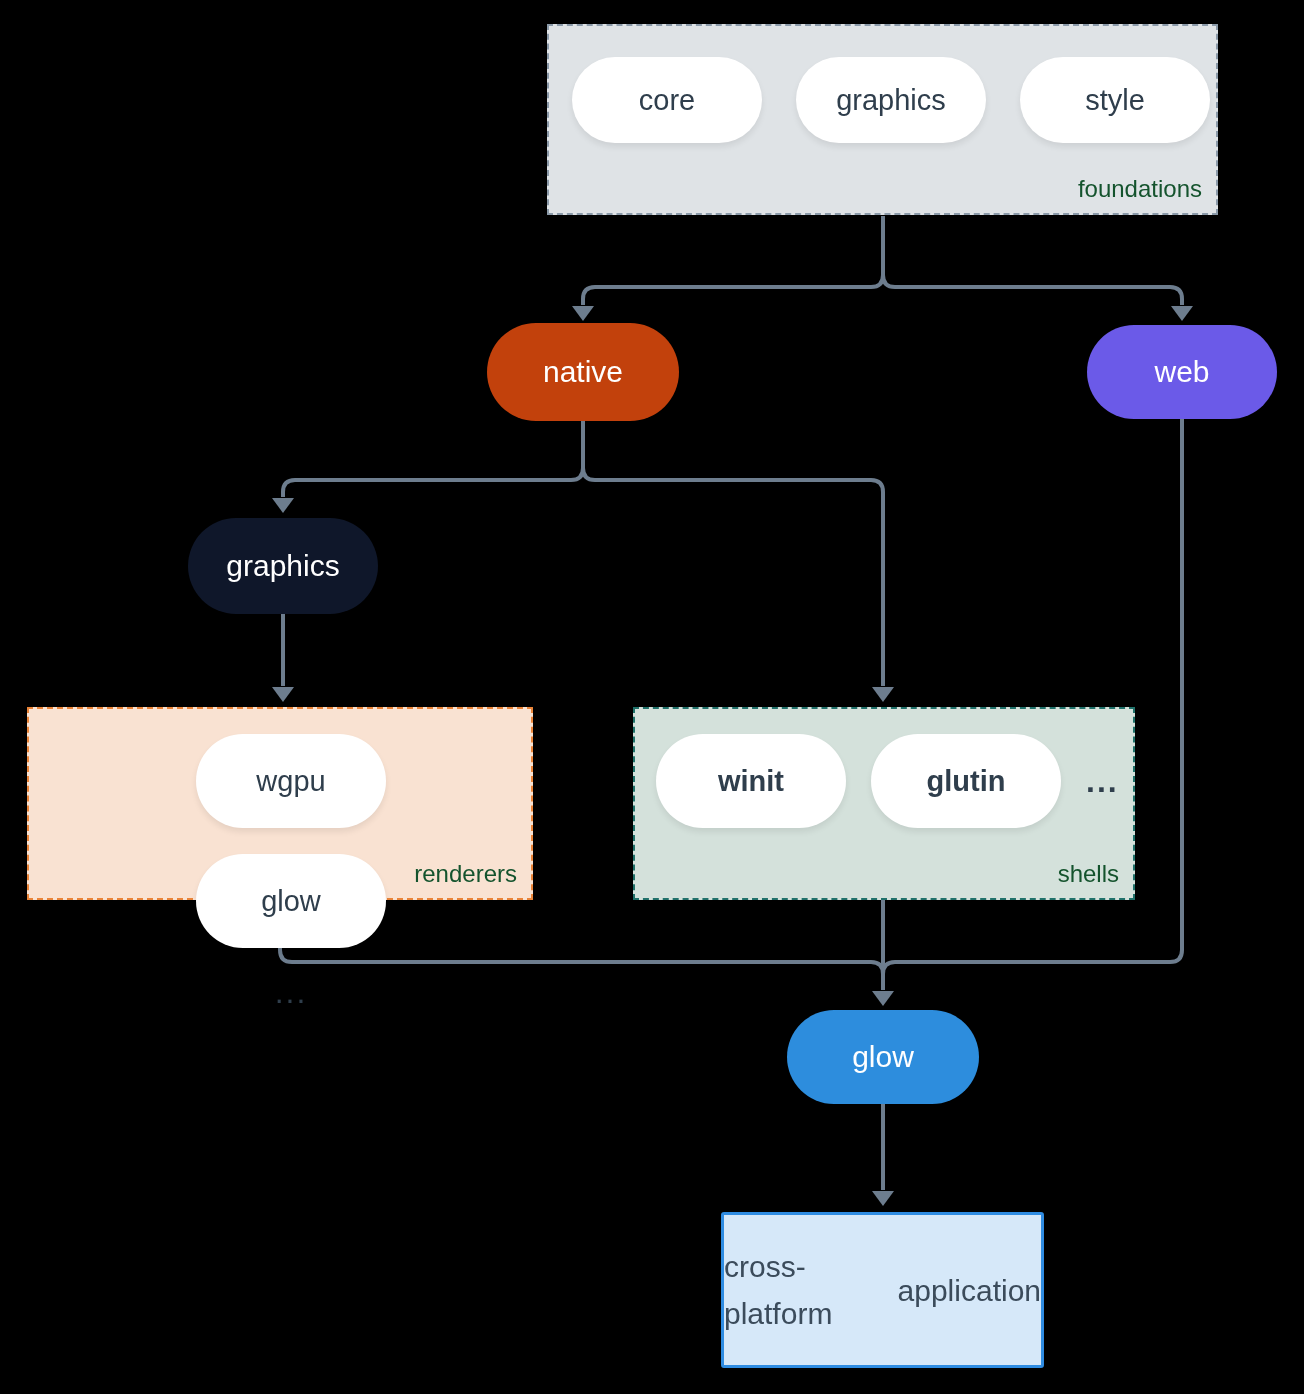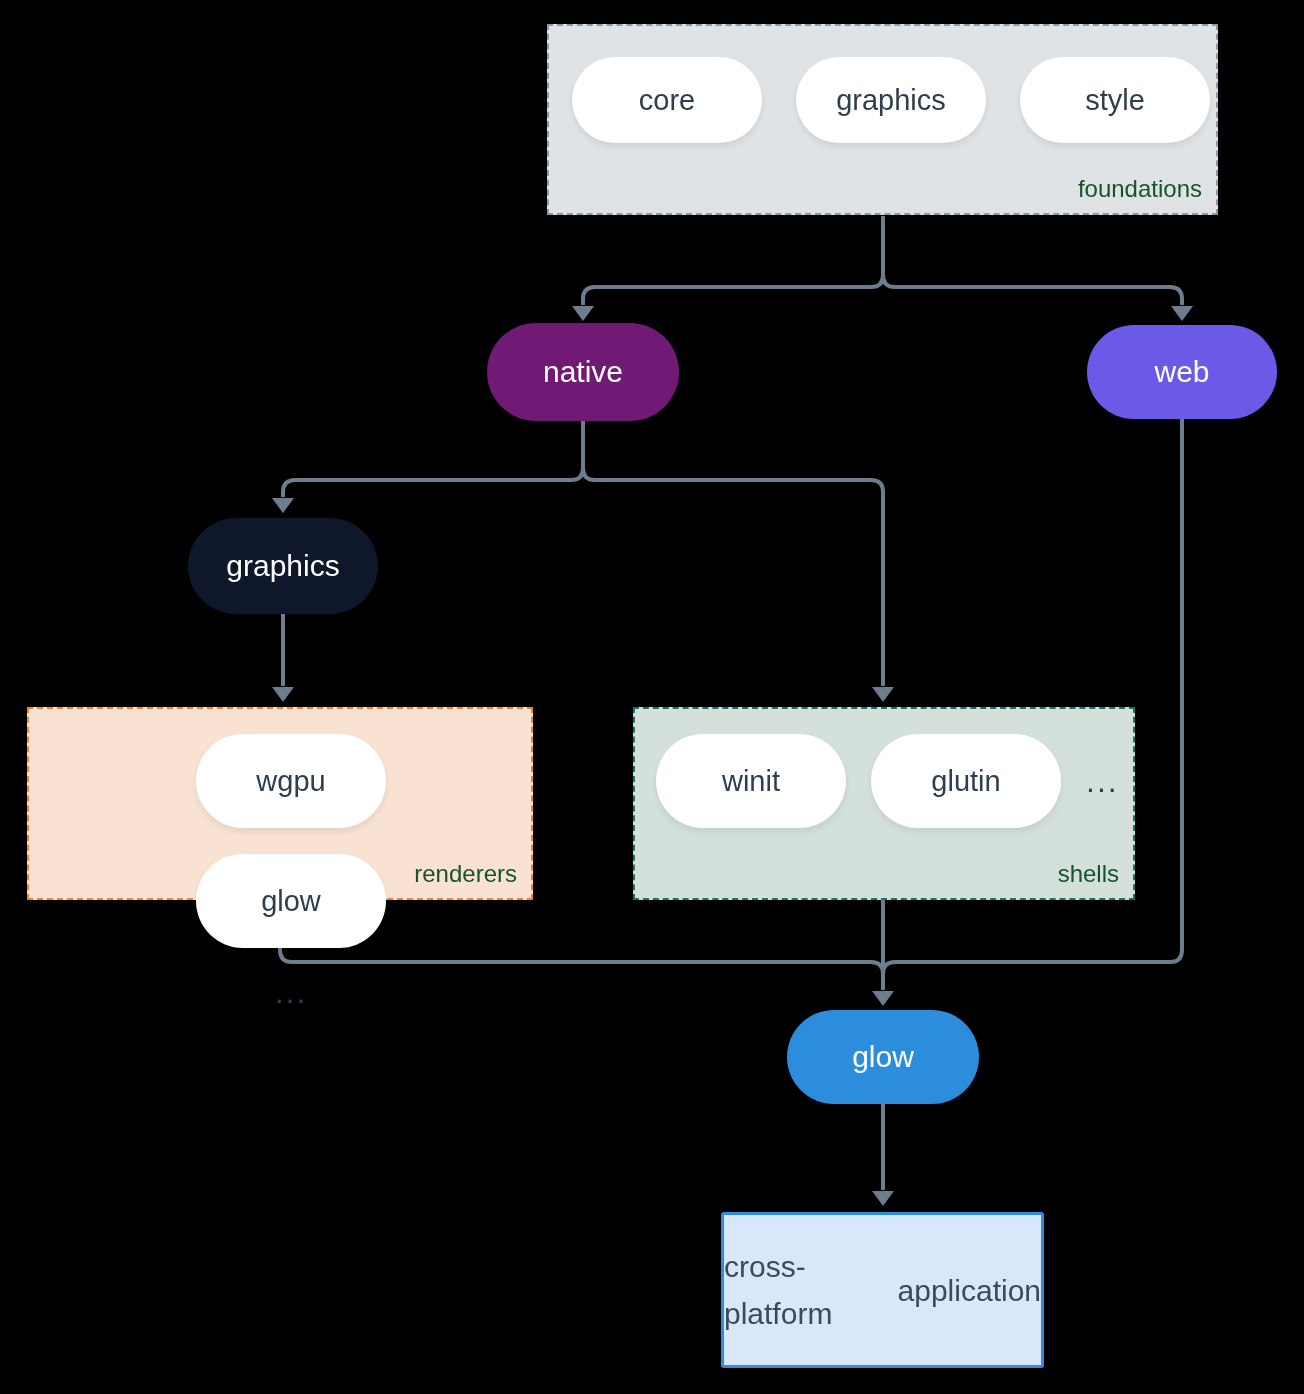--- a/index.html
+++ b/index.html
@@ -39,21 +39,21 @@
     right: 14px; bottom: 10px;
     font-size: 24px;
     color: #14532d;
   }
   .pill-row {
     display: flex;
     align-items: center;
   }
   .group-foundations .pill-row { padding: 31px 0 0 23px; gap: 34px; }
   .group-renderers  .pill-row { padding: 25px 0 0 22px; gap: 26px; flex-direction: column; }
-  .group-shells     .pill-row { padding: 25px 0 0 21px; gap: 25px; }
+  .group-shells     .pill-row { padding: 25px 0 0 21px; gap: 25px; font-weight: bold; }
   .pill {
     width: 190px; height: 86px;
     background: #ffffff;
     border-radius: 44px;
     display: flex;
     align-items: center;
     justify-content: center;
     font-size: 29px;
     color: #2f3e4c;
     box-shadow: 0 4px 6px rgba(0,0,0,0.08);
@@ -65,21 +65,21 @@
     letter-spacing: 2px;
   }
   .stadium {
     position: absolute;
     display: flex;
     align-items: center;
     justify-content: center;
     font-size: 30px;
     color: #ffffff;
   }
-  .stadium-native   { left: 487px;  top: 323px;  width: 192px; height: 98px; border-radius: 49px; background: #701a75; }
+  .stadium-native   { left: 487px;  top: 323px;  width: 192px; height: 98px; border-radius: 49px; background: #c2410c; }
   .stadium-web      { left: 1087px; top: 325px;  width: 190px; height: 94px; border-radius: 47px; background: #6b5ae8; text-align: right; }
   .stadium-graphics { left: 188px;  top: 518px;  width: 190px; height: 96px; border-radius: 48px; background: #0f172a; }
   .stadium-iced     { left: 787px;  top: 1010px; width: 192px; height: 94px; border-radius: 47px; background: #2d8ddd; }
 
   .app-box {
     position: absolute;
     left: 721px; top: 1212px; width: 323px; height: 156px;
     box-sizing: border-box;
     background: #d6e8f9;
     border: 3px solid #2f8ce2;

